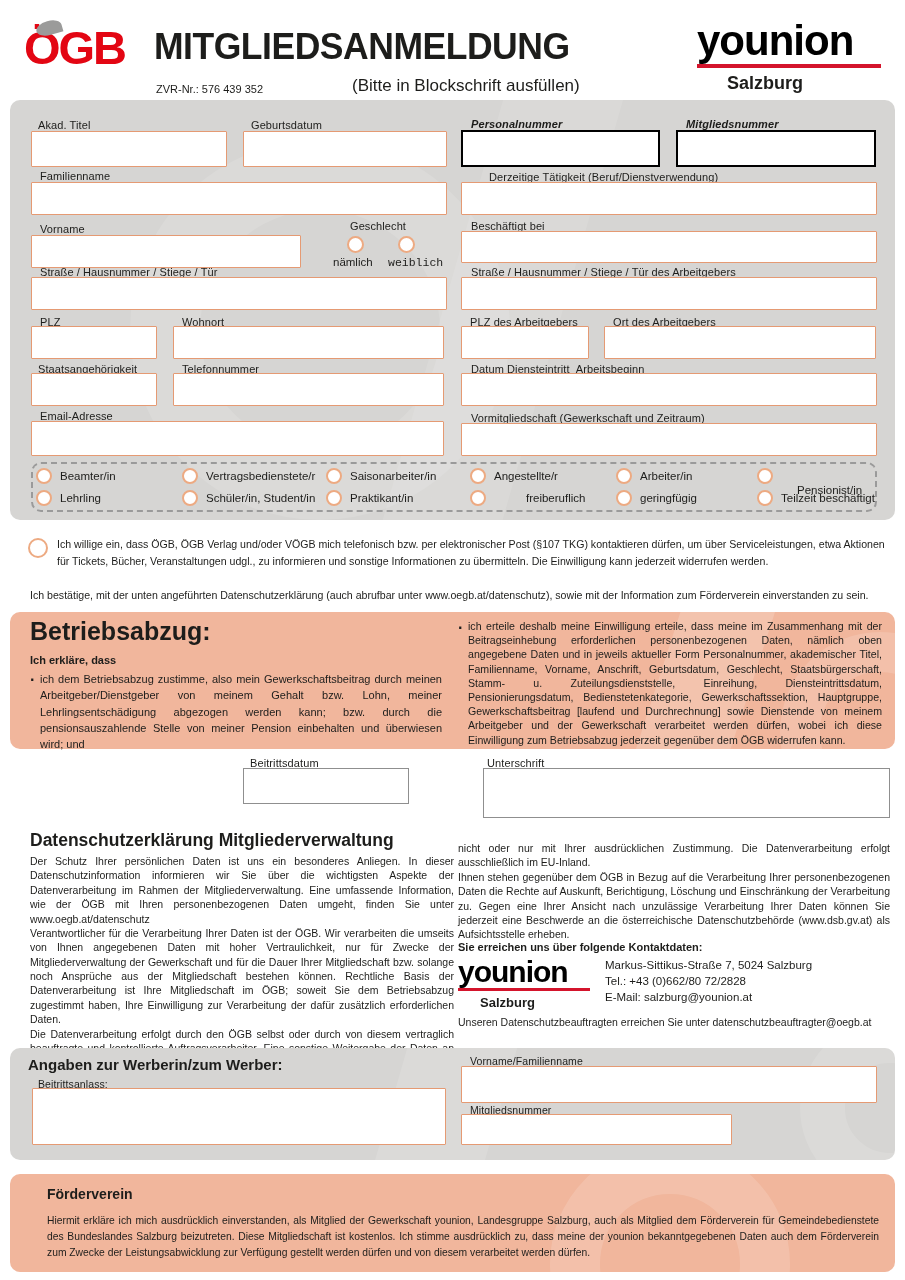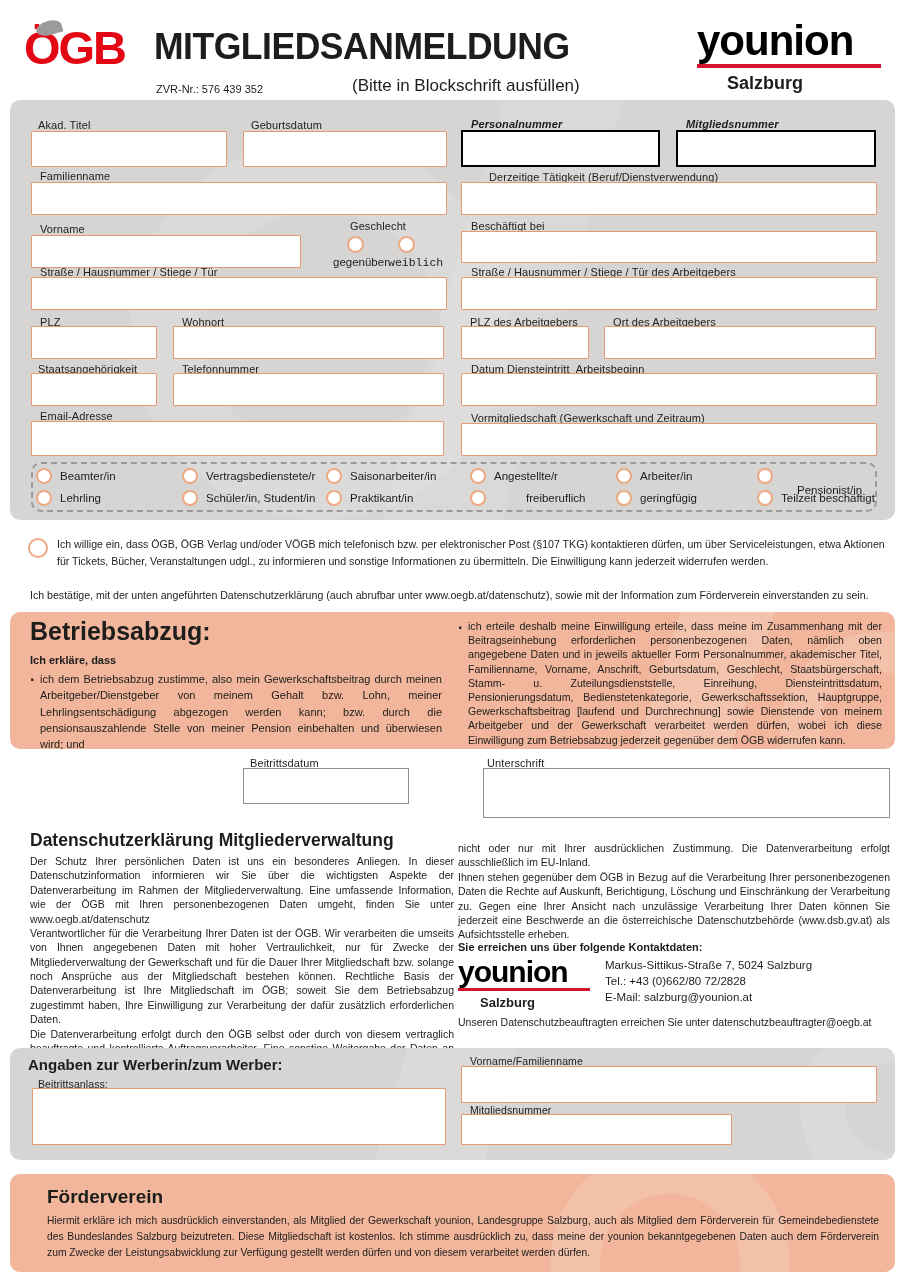--- a/index.html
+++ b/index.html
@@ -59,21 +59,21 @@
   <div class="flabel" style="left:251px;top:119px;">Geburtsdatum</div>
   <div class="box" style="left:243px;top:131px;width:204px;height:36px;"></div>
 
   <div class="flabel" style="left:40px;top:170px;">Familienname</div>
   <div class="box" style="left:31px;top:182px;width:416px;height:33px;"></div>
 
   <div class="flabel" style="left:40px;top:223px;">Vorname</div>
   <div class="box" style="left:31px;top:235px;width:270px;height:33px;"></div>
   <div class="flabel" style="left:350px;top:220px;">Geschlecht</div>
   <div class="radio" style="left:347px;top:236px;"></div>
-  <div class="rlabel" style="left:333px;top:256px;">gegenüber</div>
+  <div class="rlabel" style="left:333px;top:256px;">nämlich</div>
   <div class="radio" style="left:398px;top:236px;"></div>
   <div class="rlabel" style="left:388px;top:256px;font-family:Liberation Mono, monospace;">weiblich</div>
 
   <div class="flabel" style="left:40px;top:266px;">Straße / Hausnummer / Stiege / Tür</div>
   <div class="box" style="left:31px;top:277px;width:416px;height:33px;"></div>
 
   <div class="flabel" style="left:40px;top:316px;">PLZ</div>
   <div class="box" style="left:31px;top:326px;width:126px;height:33px;"></div>
   <div class="flabel" style="left:182px;top:316px;">Wohnort</div>
   <div class="box" style="left:173px;top:326px;width:271px;height:33px;"></div>
@@ -195,16 +195,16 @@
   <div class="flabel" style="left:38px;top:1078px;font-size:10.5px;">Beitrittsanlass:</div>
   <div class="box" style="left:32px;top:1088px;width:414px;height:57px;"></div>
   <div class="flabel" style="left:470px;top:1055px;font-size:10.5px;">Vorname/Familienname</div>
   <div class="box" style="left:461px;top:1066px;width:416px;height:37px;"></div>
   <div class="flabel" style="left:470px;top:1104px;font-size:10.5px;">Mitgliedsnummer</div>
   <div class="box" style="left:461px;top:1114px;width:271px;height:31px;"></div>
 
   <div class="panel salmon" style="left:10px;top:1174px;width:885px;height:98px;">
     <div class="wm" style="left:540px;top:-30px;width:240px;height:240px;border:50px solid rgba(255,255,255,0.15);border-radius:50%;"></div>
   </div>
-  <div class="abs" style="left:47px;top:1186px;font-size:19px;font-weight:700;">Förderverein</div>
+  <div class="abs" style="left:47px;top:1186px;font-size:14px;font-weight:700;">Förderverein</div>
   <div class="abs smalltext just" style="left:47px;top:1213px;width:832px;font-size:10.3px;line-height:1.55;">Hiermit erkläre ich mich ausdrücklich einverstanden, als Mitglied der Gewerkschaft younion, Landesgruppe Salzburg, auch als Mitglied dem Förderverein für Gemeindebedienstete des Bundeslandes Salzburg beizutreten. Diese Mitgliedschaft ist kostenlos. Ich stimme ausdrücklich zu, dass meine der younion bekanntgegebenen Daten auch dem Förderverein zum Zwecke der Leistungsabwicklung zur Verfügung gestellt werden dürfen und von diesem verarbeitet werden dürfen.</div>
 
 </div>
 
 </body></html>

